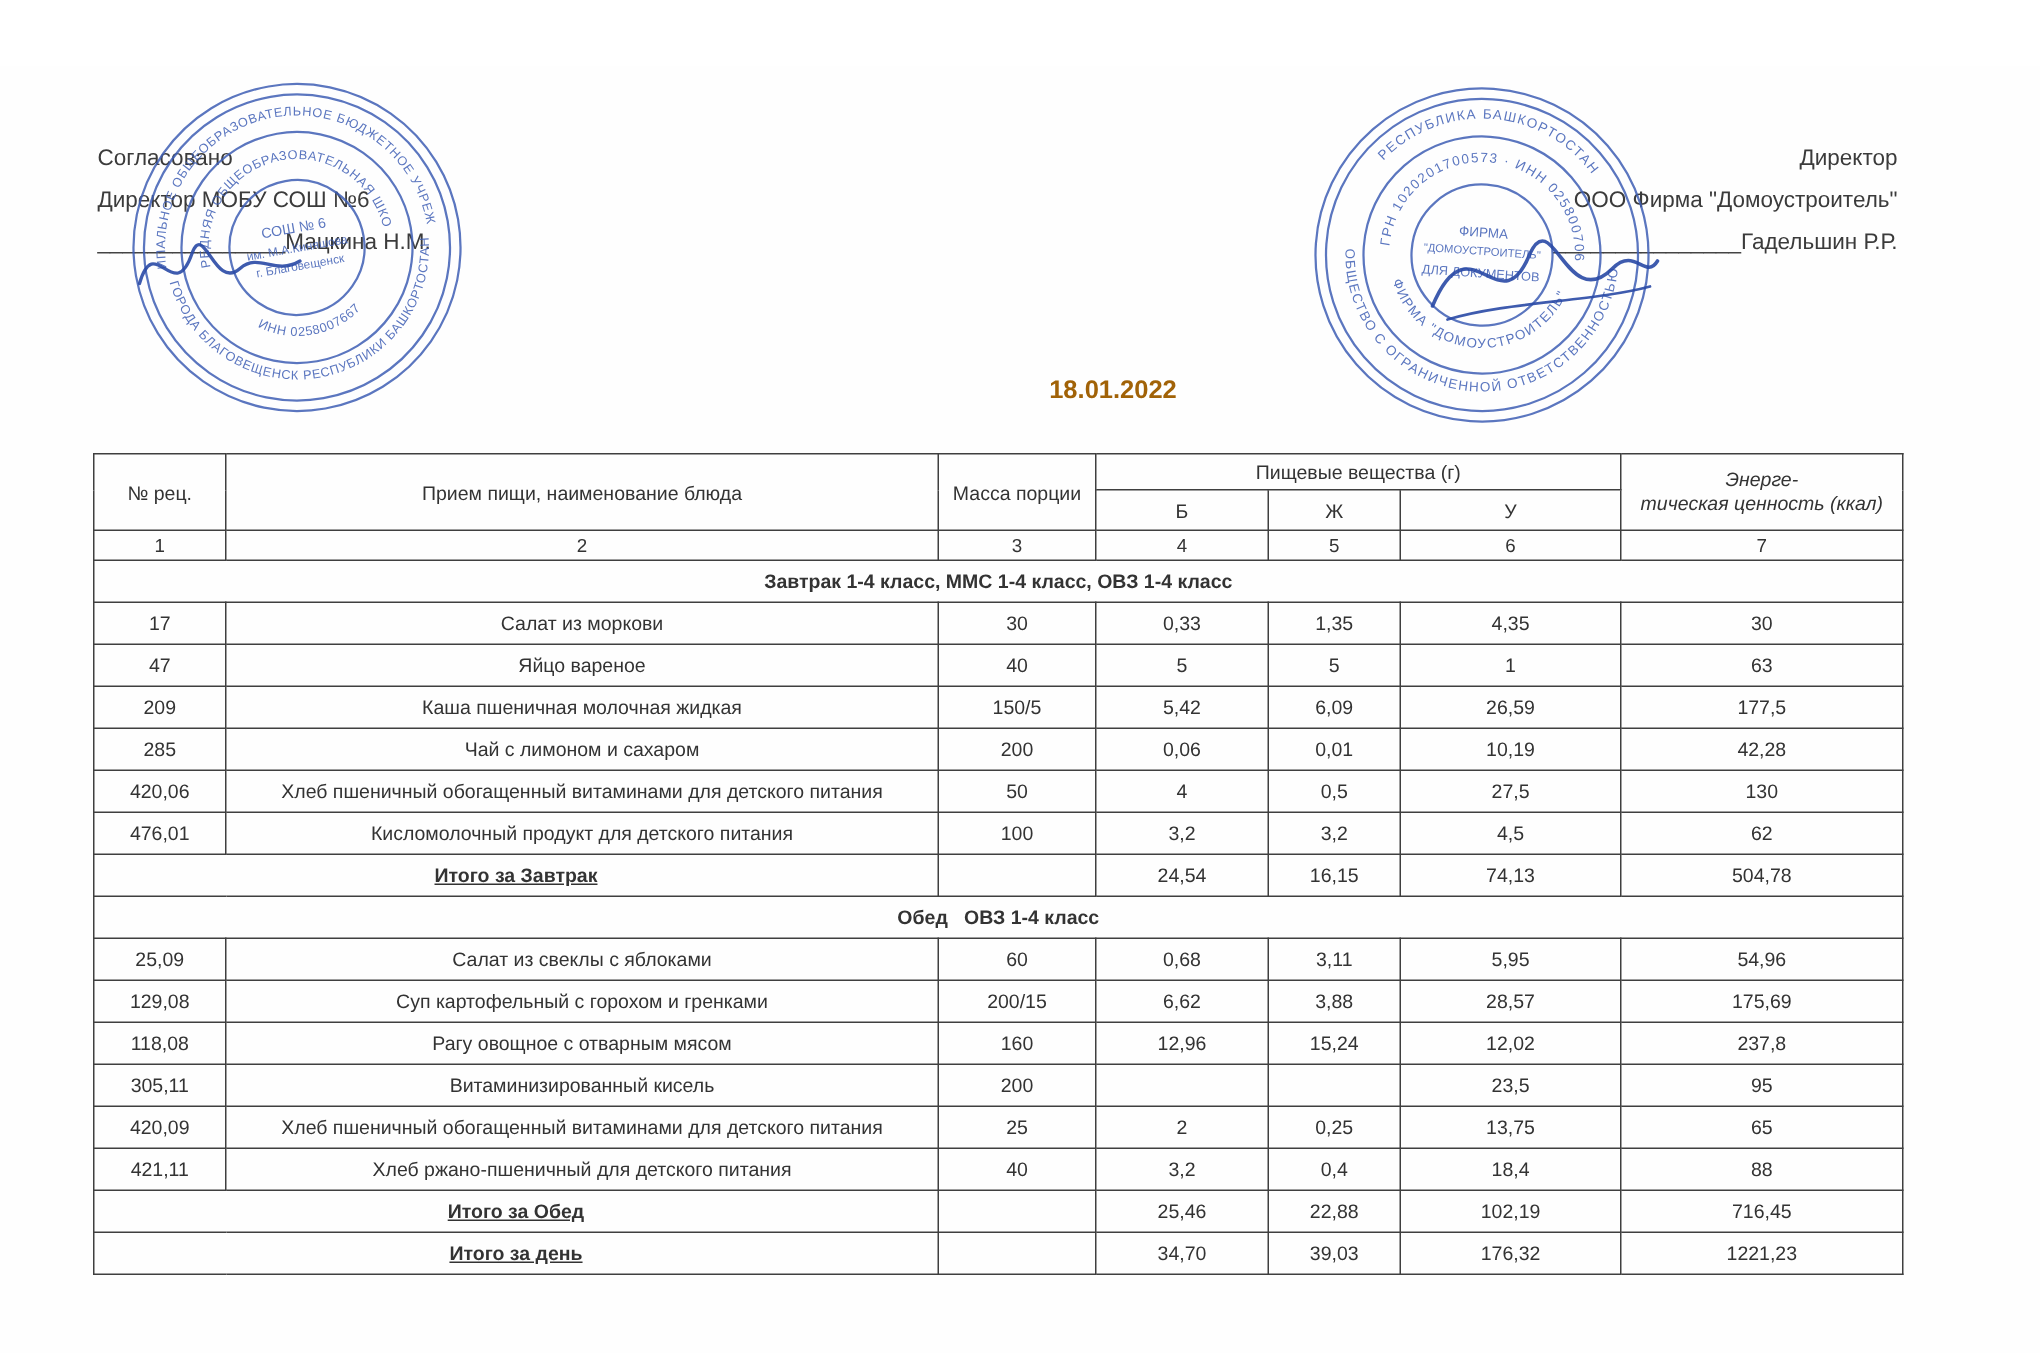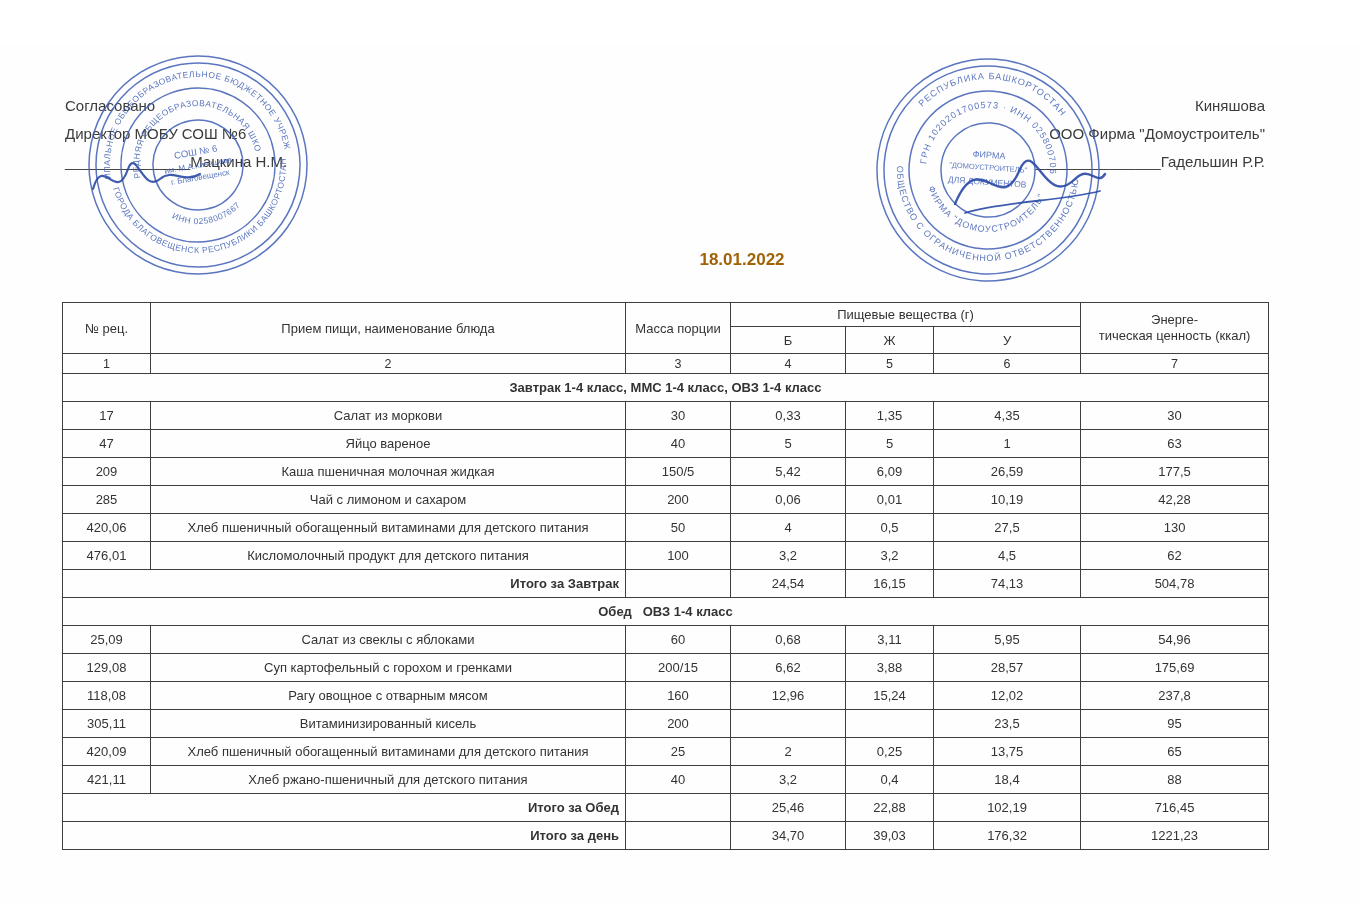--- a/index.html
+++ b/index.html
@@ -48,36 +48,36 @@
     overflow:hidden;
   }
   table.menu thead tr.h1 th { height:24px; }
   table.menu thead tr.h2 th { height:27px; }
   table.menu thead tr.numrow th { height:20px; font-size:12.5px; }
   table.menu tbody td { height:28px; }
   td.c-dish { text-align:left; }
   tr.section-row td {
     text-align:center; font-weight:bold; white-space:pre; height:30px;
   }
-  tr.total-row td.c-total-label { text-align:right; font-weight:bold; }
-  .energy-th div { line-height:16px; }
+  tr.total-row td.c-total-label { text-align:center; font-weight:bold;text-decoration:underline; }
+  .energy-th div { line-height:16px;font-style:italic; }
 </style>
 </head>
 <body>
 
 <div class="page">
 
   <div class="hdr-left">
     <div>Согласовано</div>
     <div>Директор МОБУ СОШ №6</div>
     <div>_______________Мацкина Н.М.</div>
   </div>
 
   <div class="hdr-right">
-    <div>Киняшова</div>
+    <div>Директор</div>
     <div>ООО Фирма "Домоустроитель"</div>
     <div>_______________Гадельшин Р.Р.</div>
   </div>
 
   <svg class="stamp stamp-left" style="left:85px; top:8px;" width="226" height="226" viewBox="0 0 226 226">
     <defs>
       <path id="L-out-top" d="M 25 113 A 88 88 0 0 1 201 113"></path>
       <path id="L-out-bot" d="M 25 113 A 88 88 0 0 0 201 113"></path>
       <path id="L-mid-top" d="M 54 113 A 59 59 0 0 1 172 113"></path>
       <path id="L-mid-bot" d="M 54 113 A 59 59 0 0 0 172 113"></path>

